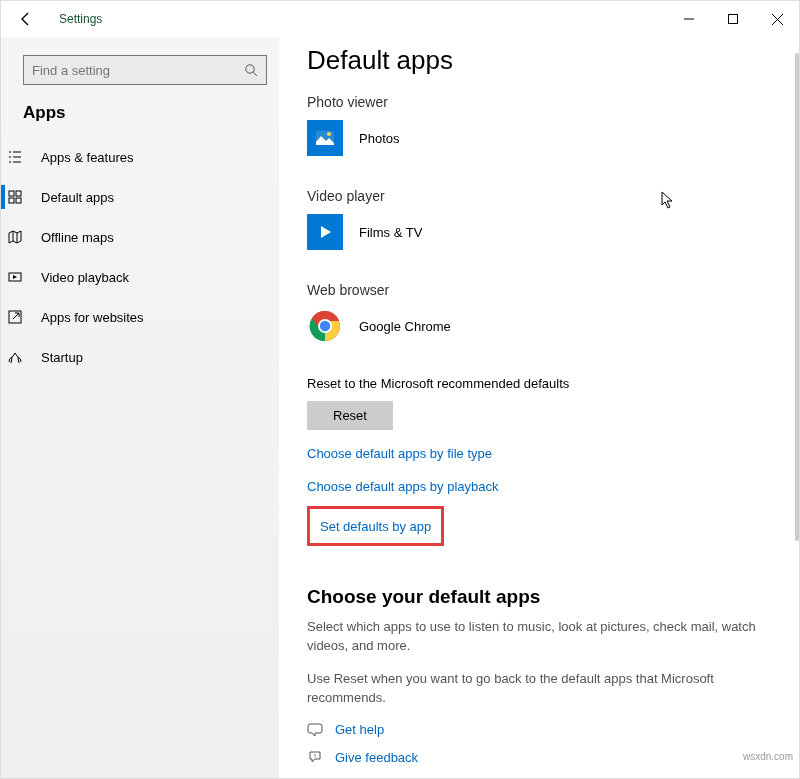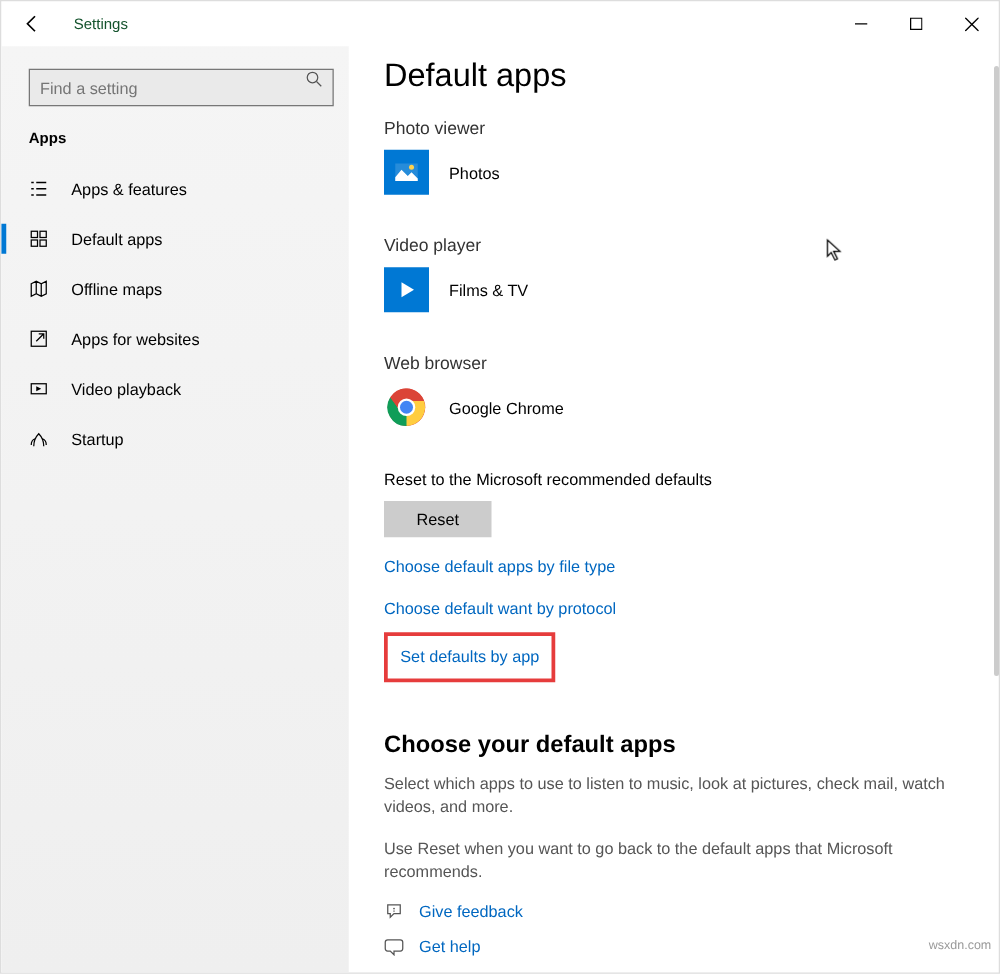--- a/index.html
+++ b/index.html
@@ -7,25 +7,25 @@
     
     .titlebar { display: flex; align-items: center; height: 36px; padding-left: 14px; }
     .titlebar .back { width: 22px; height: 22px; display: flex; align-items: center; justify-content: center; cursor: pointer; }
     .titlebar .title { margin-left: 22px; font-size: 12px; color: #14532d; }
     .titlebar .winbtns { margin-left: auto; display: flex; }
     .titlebar .winbtn { width: 44px; height: 30px; display: flex; align-items: center; justify-content: center; cursor: pointer; }
     
     .container { display: flex; height: calc(100% - 36px); }
     .sidebar { width: 278px; background: linear-gradient(#f5f5f5, #efefef); height: 100%; padding-top: 8px; position: relative; }
     .home-row { display: flex; align-items: center; height: 38px; padding-left: 22px; cursor: pointer; gap: 18px; font-size: 13px; }
-    .search-box { margin: 10px 12px 4px 22px; height: 30px; border: 1px solid #777; background: #eaeaea; display: flex; padding: 0 8px; justify-content: space-between; }
+    .search-box { margin: 10px 12px 4px 22px; height: 30px; border: 1px solid #777; background: #eaeaea; display: flex; align-items: center; padding: 0 8px; justify-content: space-between; }
     .search-box input { border: none; background: transparent; font-size: 13px; color: #555; width: 200px; outline: none; }
-    .section-label { padding: 14px 0 6px 22px; font-size: 12px; font-weight: 600; }
+    .section-label { padding: 14px 0 6px 22px; font-size: 17px; font-weight: 600; }
     .nav-list { list-style: none; margin-top: 8px; }
-    .nav-item { display: flex; align-items: center; height: 40px; padding-left: 22px; gap: 18px; font-size: 13px; cursor: pointer; position: relative; }
+    .nav-item { display: flex; align-items: center; height: 40px; padding-left: 6px; gap: 18px; font-size: 13px; cursor: pointer; position: relative; }
     .nav-item.active::before { content: ""; position: absolute; left: 0; top: 8px; bottom: 8px; width: 4px; background: #0078d4; }
     .nav-item .nav-icon { width: 16px; height: 16px; display: flex; align-items: center; justify-content: center; }
     
     .main { flex: 1; padding: 8px 24px 20px 28px; overflow-y: auto; position: relative; }
     .page-title { font-size: 26px; font-weight: 400; margin-bottom: 18px; }
     .cat-label { font-size: 14px; color: #333; margin-bottom: 10px; }
     .app-row { display: flex; align-items: center; gap: 16px; margin-bottom: 32px; cursor: pointer; }
     .app-tile { width: 36px; height: 36px; display: flex; align-items: center; justify-content: center; }
     .app-name { font-size: 13px; }
     .reset-text { font-size: 13px; margin-top: 4px; margin-bottom: 10px; }
@@ -110,34 +110,34 @@
         <span class="nav-icon">
             <svg width="16" height="16" viewBox="0 0 16 16">
               <path d="M2 4 L6 2 L10 4 L14 2 V12 L10 14 L6 12 L2 14 Z M6 2 V12 M10 4 V14" stroke="#000" fill="none" stroke-width="1"></path>
             </svg>
           </span>
         <span>Offline maps</span>
       </li>
       <li class="nav-item">
         <span class="nav-icon">
             <svg width="16" height="16" viewBox="0 0 16 16">
+              <rect x="2" y="4" width="12" height="8" stroke="#000" fill="none"></rect>
+              <path d="M6 6 L10 8 L6 10 Z" fill="#000"></path>
+            </svg>
+          </span>
+        <span>Video playback</span>
+      </li>
+      <li class="nav-item">
+        <span class="nav-icon">
+            <svg width="16" height="16" viewBox="0 0 16 16">
               <rect x="2" y="2" width="12" height="12" stroke="#000" fill="none"></rect>
               <path d="M6 10 L12 4 M8 4 H12 V8" stroke="#000" fill="none"></path>
             </svg>
           </span>
         <span>Apps for websites</span>
-      </li>
-      <li class="nav-item">
-        <span class="nav-icon">
-            <svg width="16" height="16" viewBox="0 0 16 16">
-              <rect x="2" y="4" width="12" height="8" stroke="#000" fill="none"></rect>
-              <path d="M6 6 L10 8 L6 10 Z" fill="#000"></path>
-            </svg>
-          </span>
-        <span>Video playback</span>
       </li>
       <li class="nav-item">
         <span class="nav-icon">
             <svg width="16" height="16" viewBox="0 0 16 16">
               <path d="M4 14 Q4 8 8 4 Q12 8 12 14 M5 8 Q2 9 2 13 M11 8 Q14 9 14 13" stroke="#000" fill="none" stroke-width="1"></path>
             </svg>
           </span>
         <span>Startup</span>
       </li>
     </ul>
@@ -181,47 +181,47 @@
             <circle cx="17" cy="17" r="5.2" fill="#4285f4"></circle>
           </svg>
       </div>
       <span class="app-name">Google Chrome</span>
     </div>
     
     <div class="reset-text">Reset to the Microsoft recommended defaults</div>
     <button class="reset-btn">Reset</button>
     
     <a class="link">Choose default apps by file type</a>
-    <a class="link">Choose default want by protocol</a>
+    <a class="link">Choose default apps by playback</a>
     <div class="highlight-box">
       <a class="link link-hl" style="margin-bottom:0">Set defaults by app</a>
     </div>
     
     <h2 class="section-h2">Choose your default apps</h2>
     <p class="desc">Select which apps to use to listen to music, look at pictures, check mail, watch videos, and more.</p>
     <p class="desc">Use Reset when you want to go back to the default apps that Microsoft recommends.</p>
     
+    <div class="help-row">
+      <span>
+          <svg width="16" height="16" viewBox="0 0 16 16">
+            <path d="M3 3 Q1 3 1 5 V10 Q1 12 3 12 H5 L8 15 V12 H13 Q15 12 15 10 V5 Q15 3 13 3 Z" stroke="#555" fill="none"></path>
+          </svg>
+        </span>
+      <span class="link-inline">Get help</span>
+    </div>
     <div class="help-row">
       <span>
           <svg width="16" height="16" viewBox="0 0 16 16">
             <path d="M3 3 H13 V10 H8 L5 13 V10 H3 Z" stroke="#555" fill="none"></path>
             <circle cx="8" cy="6" r="0.7" fill="#555"></circle>
             <line x1="8" y1="7.5" x2="8" y2="8.5" stroke="#555"></line>
           </svg>
         </span>
       <span class="link-inline">Give feedback</span>
     </div>
-    <div class="help-row">
-      <span>
-          <svg width="16" height="16" viewBox="0 0 16 16">
-            <path d="M3 3 Q1 3 1 5 V10 Q1 12 3 12 H5 L8 15 V12 H13 Q15 12 15 10 V5 Q15 3 13 3 Z" stroke="#555" fill="none"></path>
-          </svg>
-        </span>
-      <span class="link-inline">Get help</span>
-    </div>
     
     <div class="scrollbar"></div>
   </div>
 </div>
 
 <div class="cursor-ptr">
   <svg width="14" height="18" viewBox="0 0 14 18">
       <path d="M1 1 L1 14 L4 11 L7 17 L9 16 L6 10 L11 10 Z" fill="#fff" stroke="#000" stroke-width="1"></path>
     </svg>
 </div>

